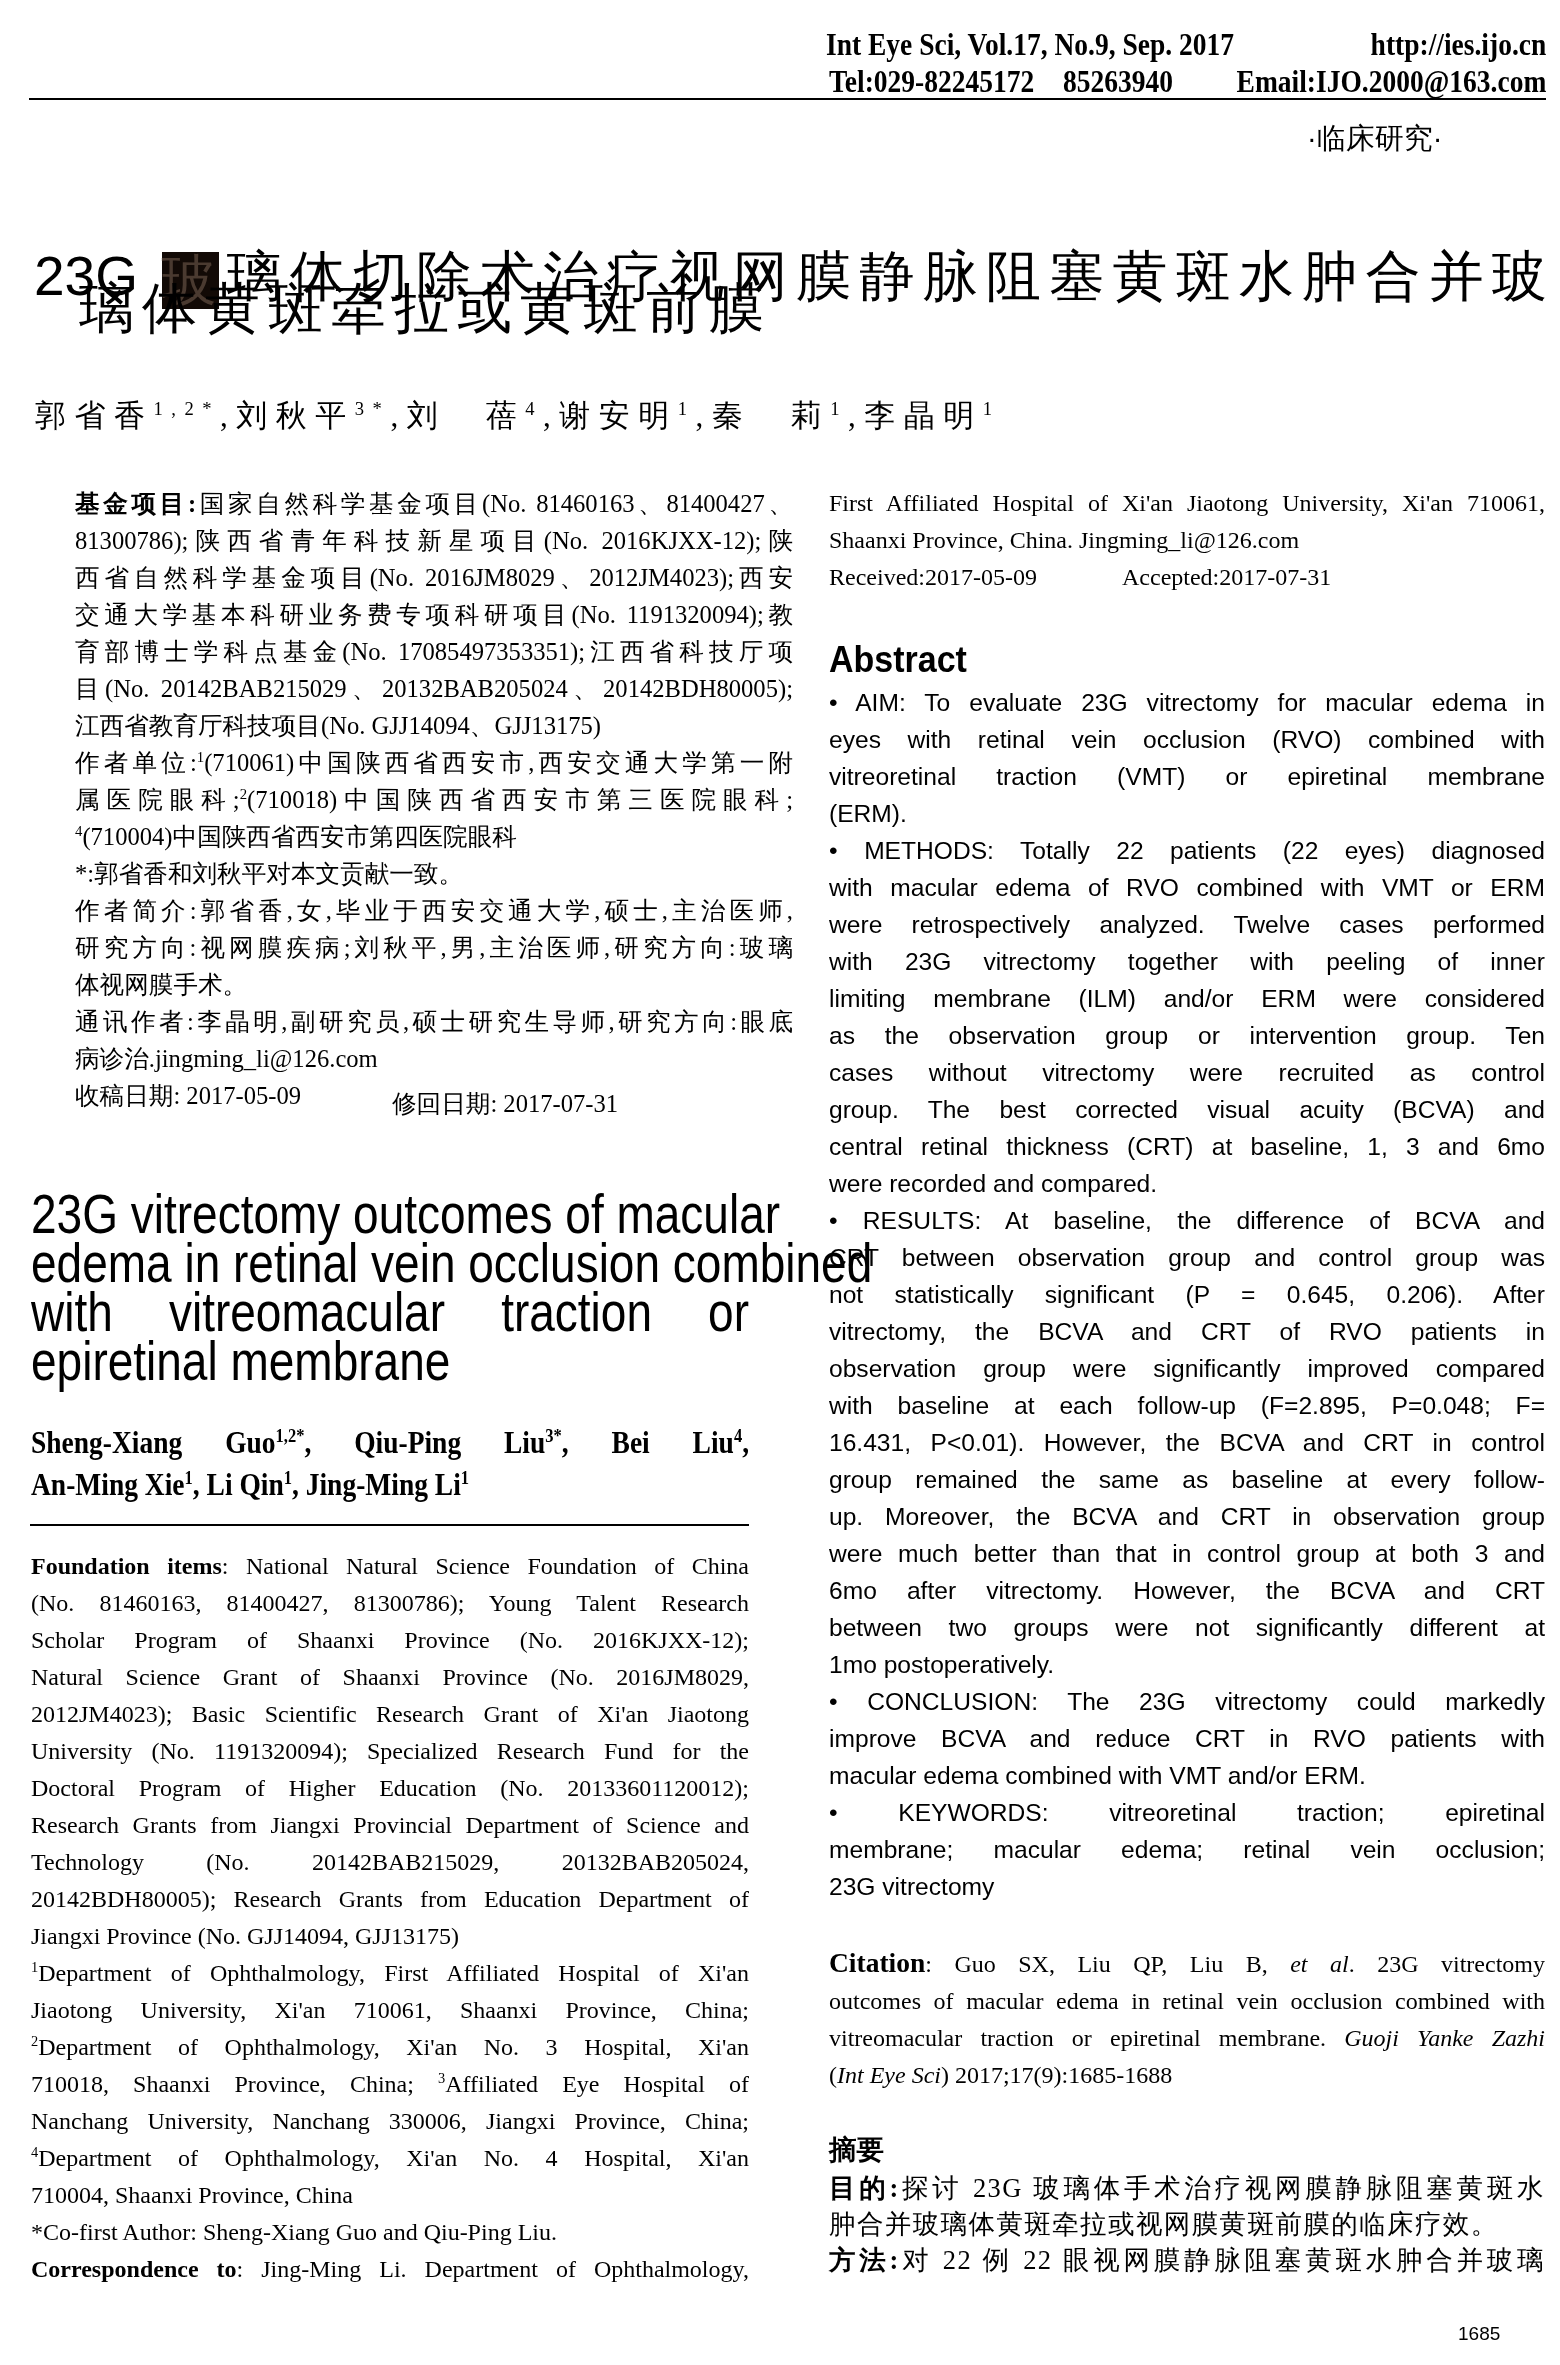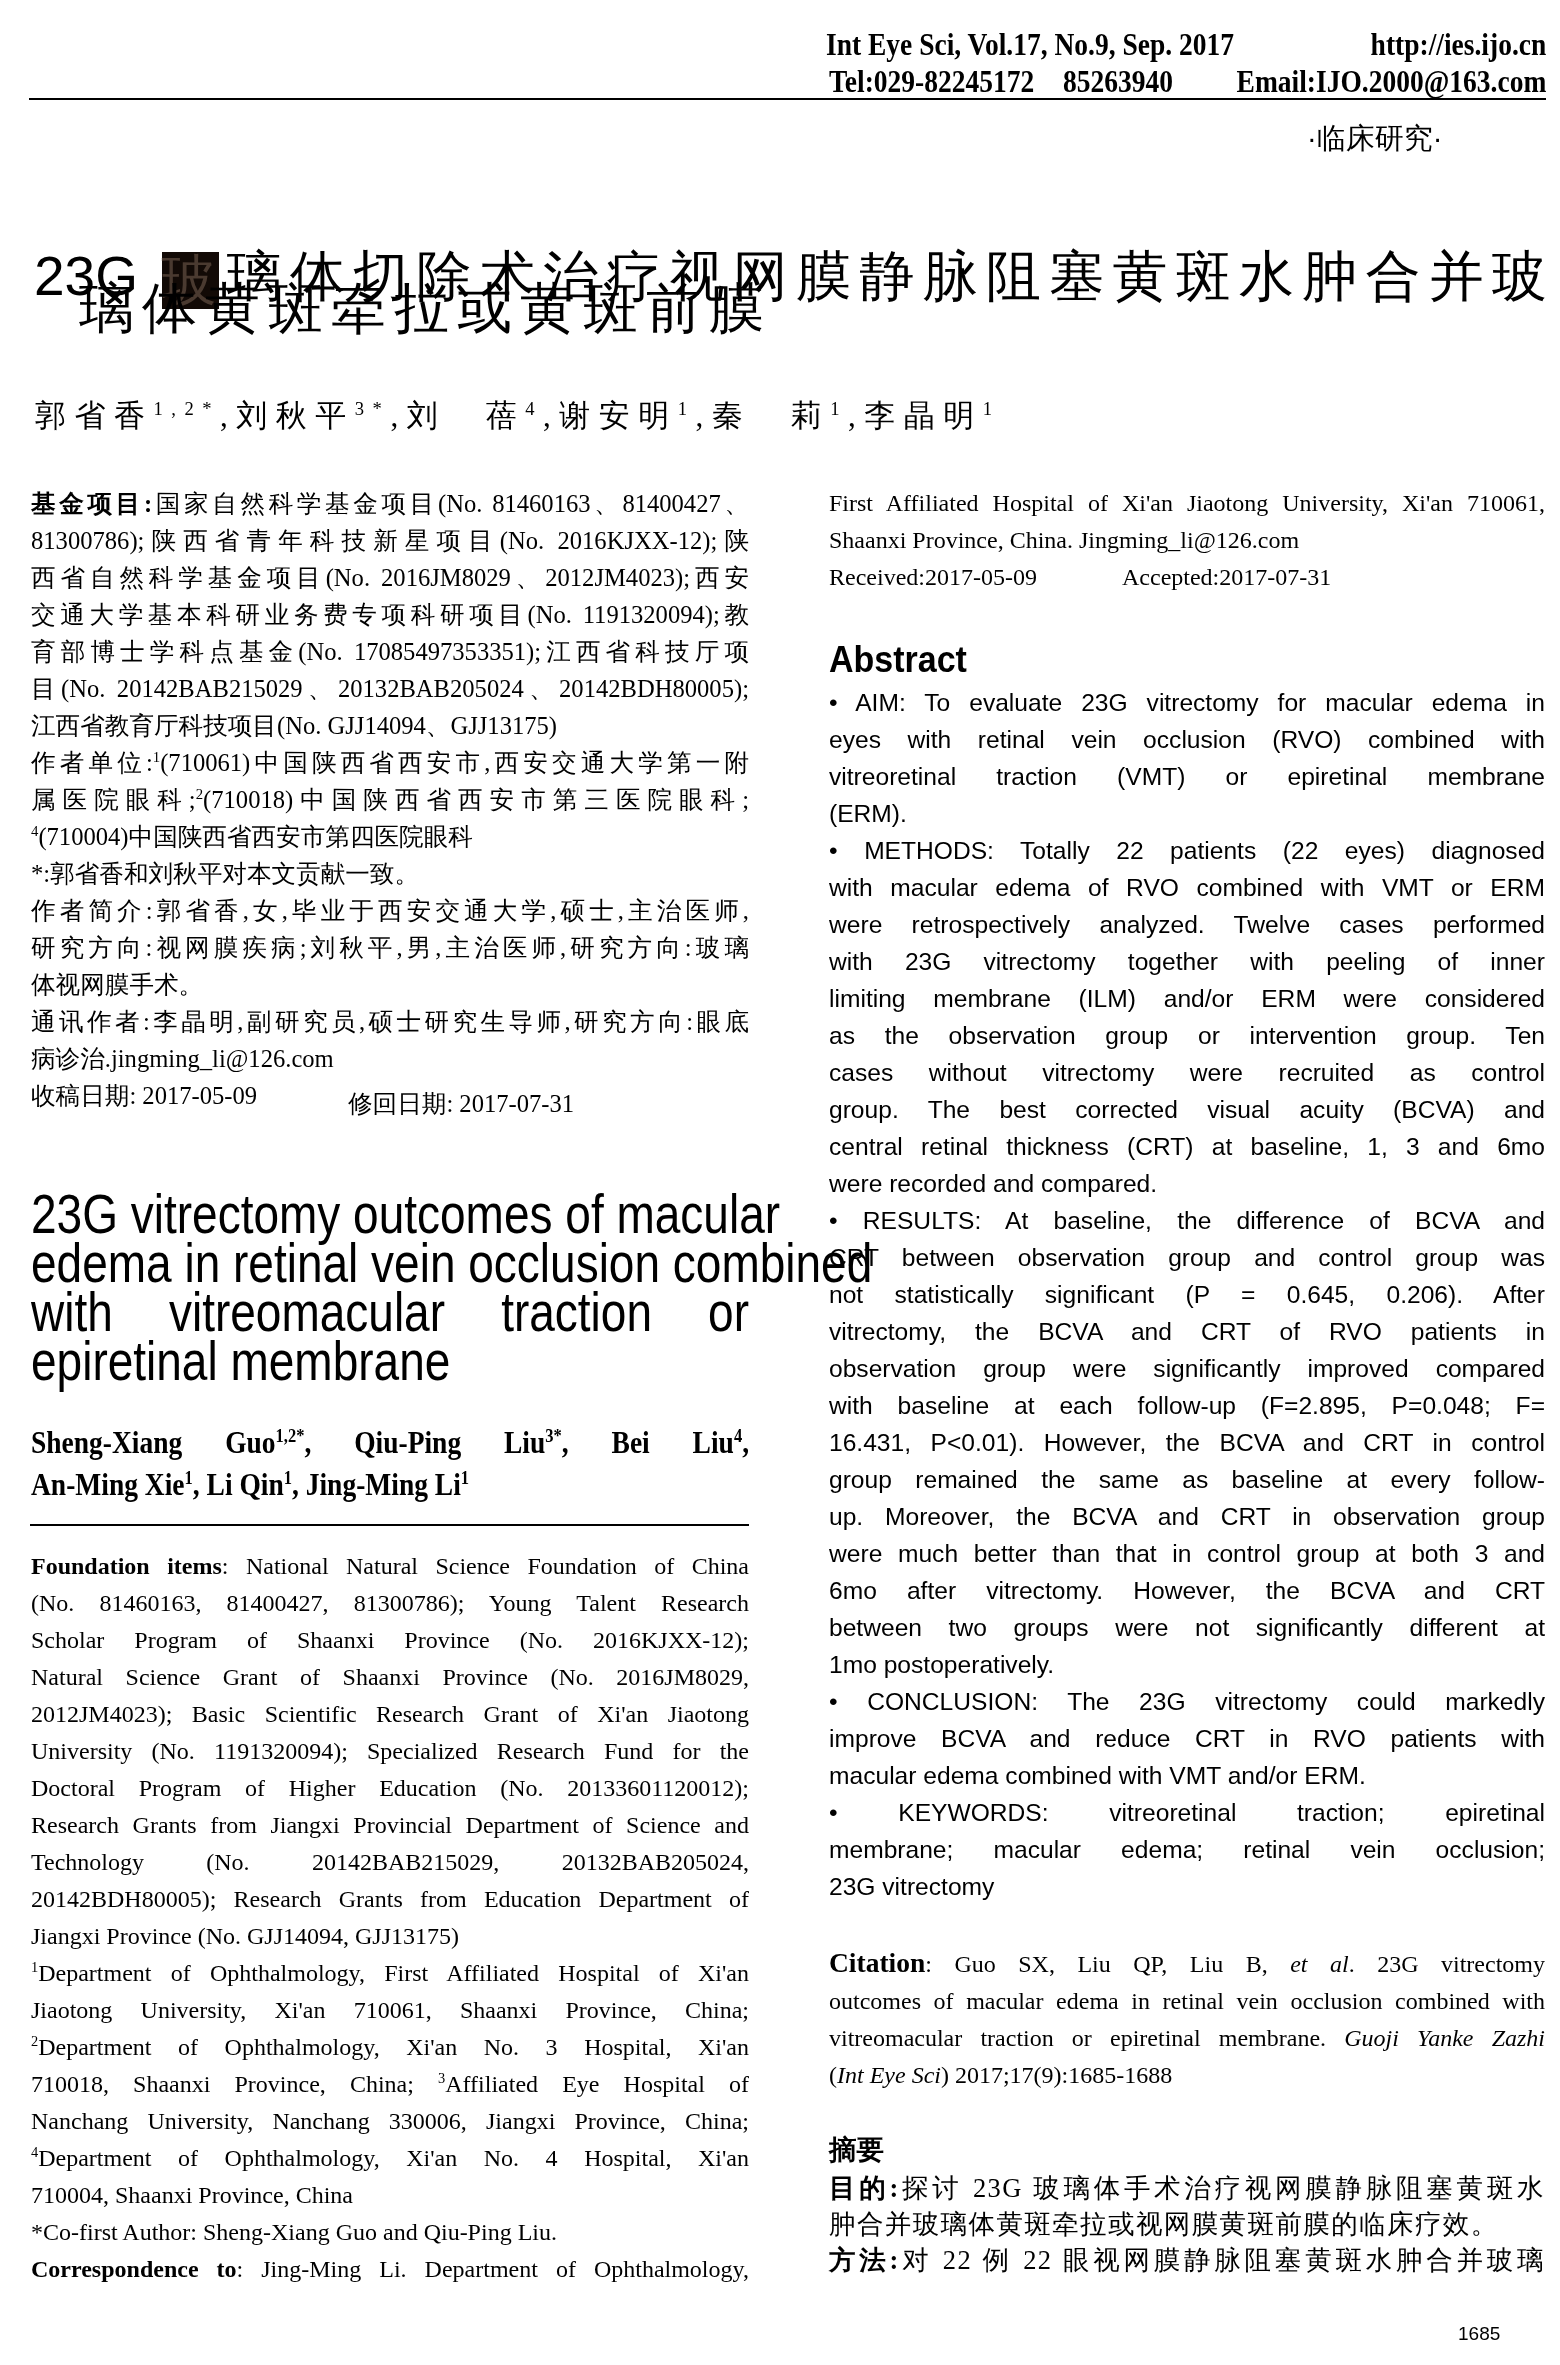--- a/index.html
+++ b/index.html
@@ -61,21 +61,21 @@
 <div class="abs hdr" style="left:1063px; top:65px;">85263940</div>
 <div class="abs hdr right" style="right:13.7px; top:65px;">Email:IJO.2000@163.com</div>
 <div class="abs rule" style="left:29px; top:98px; width:1517px; height:2.4px;"></div>
 <div class="abs section-tag" style="left:1307px; top:122px;">·临床研究·</div>
 
 <div class="abs title-cn l1" style="left:34px; top:203px; width:1513px;"><span>23G</span> <span class="hl" style="background: rgb(18, 10, 6); color: rgb(74, 58, 48);">玻</span><span>璃体切除术治疗视网膜静脉阻塞黄斑水肿合并玻</span></div>
 <div class="abs title-cn l2" style="left:34px; top:275px;margin-left:45px;">璃体黄斑牵拉或黄斑前膜</div>
 
 <div class="abs authors-cn" style="left:35px; top:394px;"><span>郭省香</span><sup>1,2*</sup><span>,</span><span>刘秋平</span><sup>3*</sup><span>,</span><span>刘　蓓</span><sup>4</sup><span>,</span><span>谢安明</span><sup>1</sup><span>,</span><span>秦　莉</span><sup>1</sup><span>,</span><span>李晶明</span><sup>1</sup></div>
 
-<div class="abs col-left info-cn" style="top:485px;">
+<div class="abs col-left info-cn" style="top:485px;margin-left:44px;">
   <div class="ln"><b>基金项目:</b><span>国家自然科学基金项目(No. 81460163、81400427、</span></div>
   <div class="ln">81300786);陕西省青年科技新星项目(No. 2016KJXX-12);陕</div>
   <div class="ln">西省自然科学基金项目(No. 2016JM8029、2012JM4023);西安</div>
   <div class="ln">交通大学基本科研业务费专项科研项目(No. 1191320094);教</div>
   <div class="ln">育部博士学科点基金(No. 17085497353351);江西省科技厅项</div>
   <div class="ln">目(No. 20142BAB215029、20132BAB205024、20142BDH80005);</div>
   <div class="ln l">江西省教育厅科技项目(No. GJJ14094、GJJ13175)</div>
   <div class="ln"><span>作者单位:</span><sup>1</sup><span>(710061)中国陕西省西安市,西安交通大学第一附</span></div>
   <div class="ln"><span>属医院眼科;</span><sup>2</sup><span>(710018)中国陕西省西安市第三医院眼科;</span></div>
   <div class="ln l"><sup>4</sup><span>(710004)中国陕西省西安市第四医院眼科</span></div>

